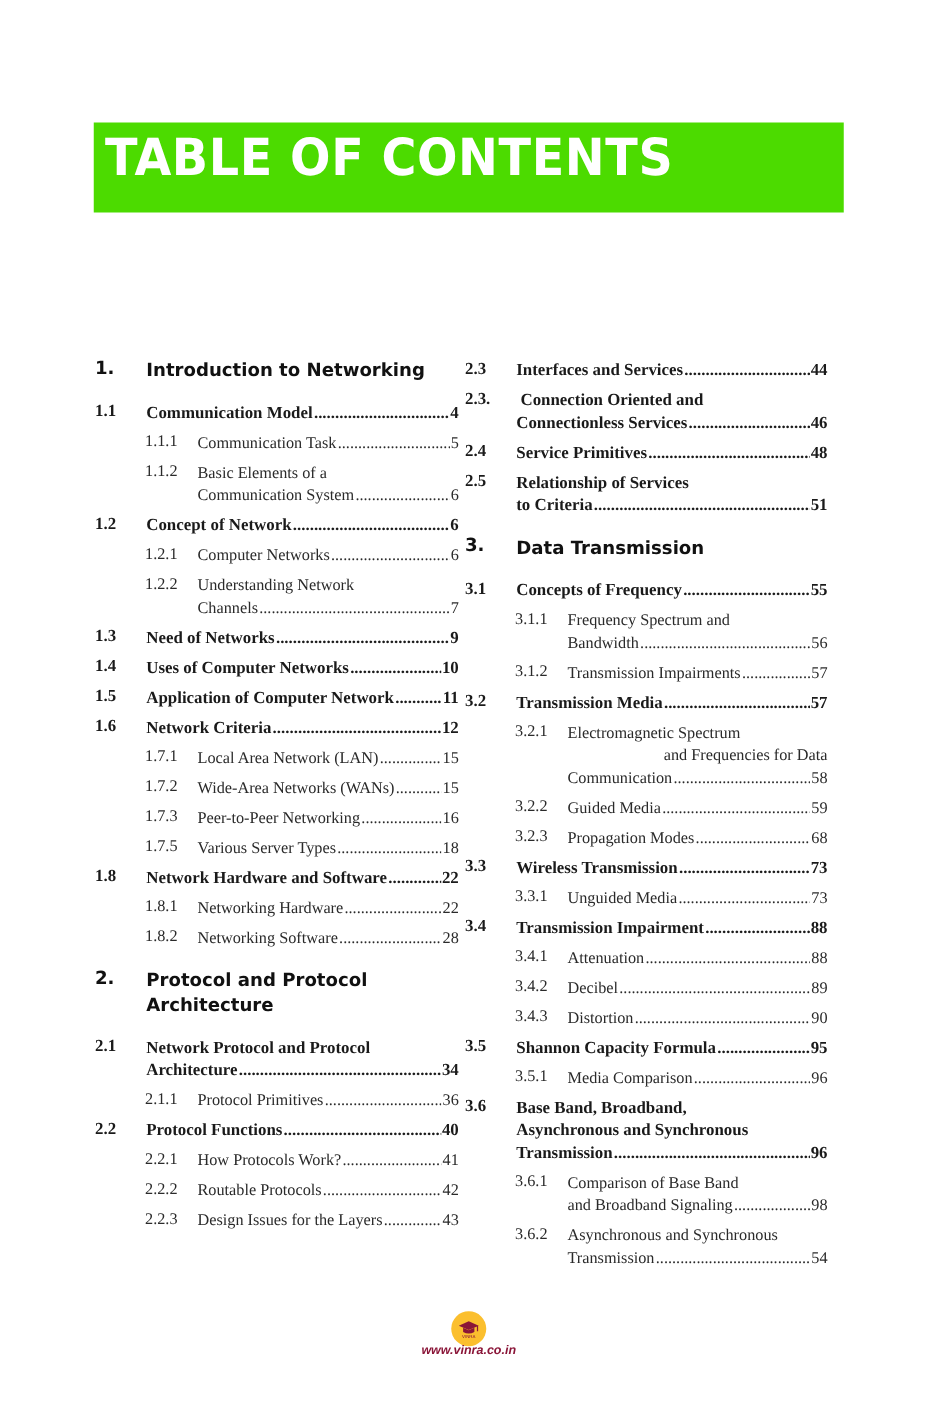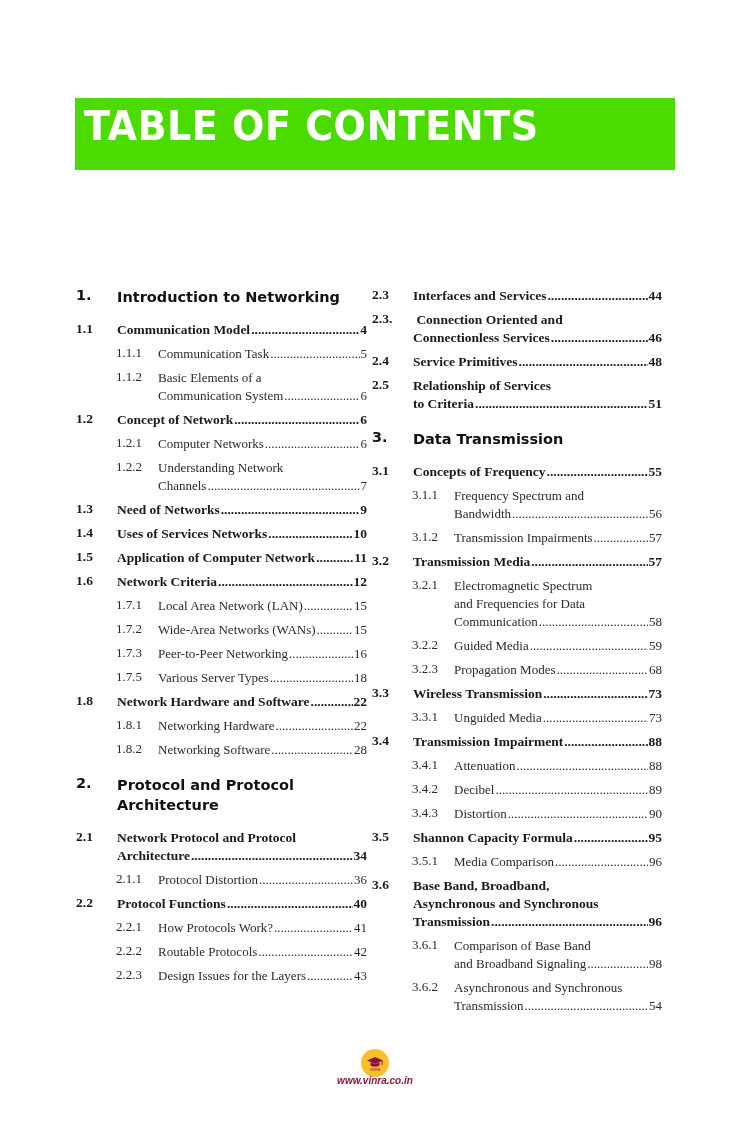--- a/index.html
+++ b/index.html
@@ -142,21 +142,21 @@
           <span class="t">Need of Networks</span>
           <span class="dots"></span>
           <span class="pg">9</span>
         </div>
       </div>
     </div>
     <div class="entry section" style="margin-bottom: 6px;">
       <span class="num">1.4</span>
       <div class="txt">
         <div class="dotline">
-          <span class="t">Uses of Services Networks</span>
+          <span class="t">Uses of Computer Networks</span>
           <span class="dots"></span>
           <span class="pg">10</span>
         </div>
       </div>
     </div>
     <div class="entry section" style="margin-bottom: 6px;">
       <span class="num">1.5</span>
       <div class="txt">
         <div class="dotline">
           <span class="t">Application of Computer Network</span>
@@ -259,21 +259,21 @@
           <span class="t">Architecture</span>
           <span class="dots"></span>
           <span class="pg">34</span>
         </div>
       </div>
     </div>
     <div class="entry sub" style="margin-bottom: 6px;">
       <span class="num">2.1.1</span>
       <div class="txt">
         <div class="dotline">
-          <span class="t">Protocol Distortion</span>
+          <span class="t">Protocol Primitives</span>
           <span class="dots"></span>
           <span class="pg">36</span>
         </div>
       </div>
     </div>
     <div class="entry section" style="margin-bottom: 6px;">
       <span class="num">2.2</span>
       <div class="txt">
         <div class="dotline">
           <span class="t">Protocol Functions</span>
@@ -400,21 +400,21 @@
           <span class="t">Transmission Media</span>
           <span class="dots"></span>
           <span class="pg">57</span>
         </div>
       </div>
     </div>
     <div class="entry sub" style="margin-bottom: 6px;">
       <span class="num">3.2.1</span>
       <div class="txt">
         <div style="white-space: pre;">Electromagnetic Spectrum</div>
-        <div style="white-space: pre;">and Frequencies for Data</div>
+        <div style="white-space: pre; text-align: right;">and Frequencies for Data</div>
         <div class="dotline">
           <span class="t">Communication</span>
           <span class="dots"></span>
           <span class="pg">58</span>
         </div>
       </div>
     </div>
     <div class="entry sub" style="margin-bottom: 6px;">
       <span class="num">3.2.2</span>
       <div class="txt">

